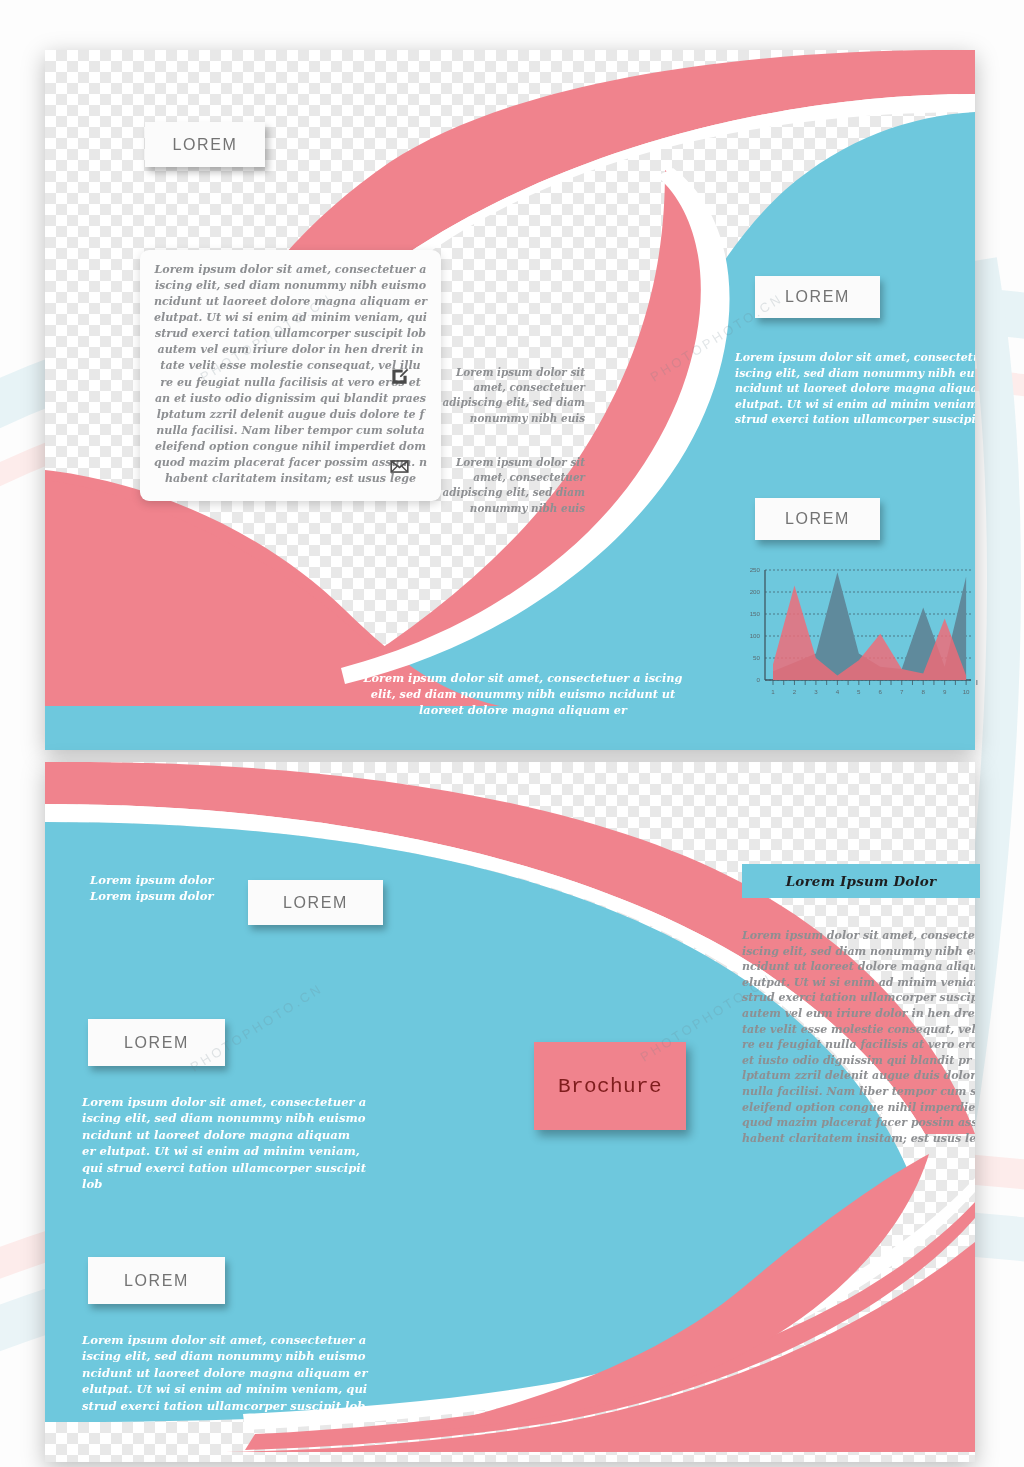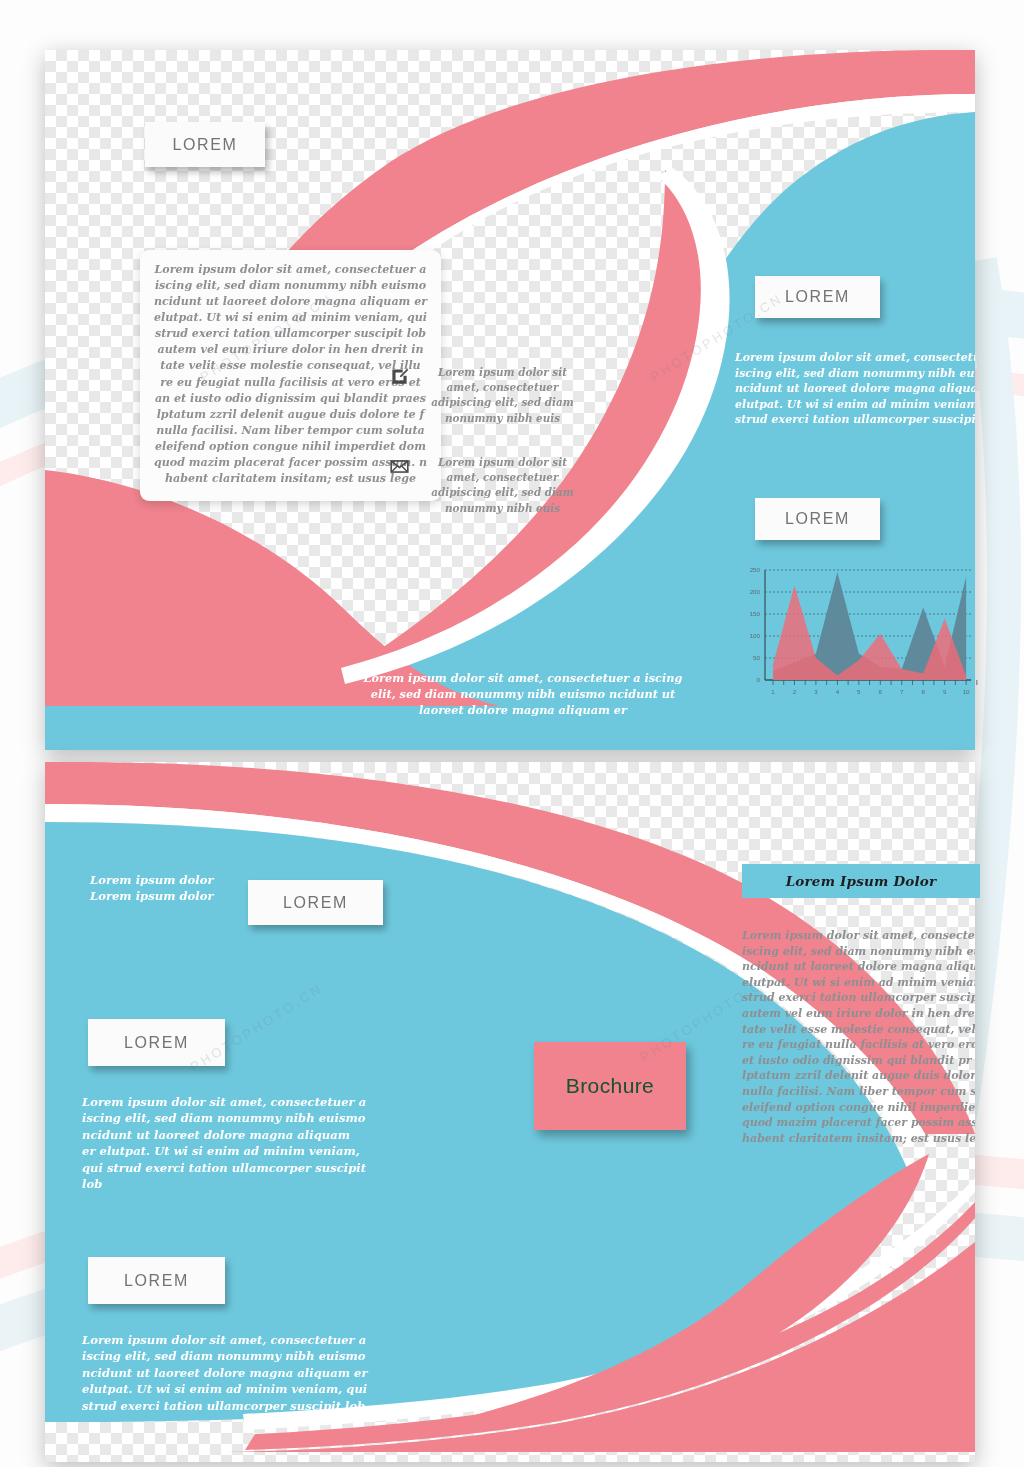--- a/index.html
+++ b/index.html
@@ -51,21 +51,21 @@
     padding:12px 13px 14px 13px;
     box-shadow:0 3px 10px rgba(0,0,0,.17);
     z-index:5;
     font-size:11.1px;line-height:1.45;
     text-align:center;
   }
 
   
   .feat{position:absolute;display:flex;gap:11px;align-items:flex-start;z-index:6;}
   .feat .glyph{flex:0 0 auto;margin-top:2px;}
-  .feat .ftext{font-size:10.4px;line-height:1.46;text-align:center;}
+  .feat .ftext{font-size:10.4px;line-height:1.46;text-align:right;}
 
   
   #chart-wrap{position:absolute;left:735px;top:562px;width:245px;height:148px;z-index:6;}
   #chart-wrap svg{display:block;}
   .ytick,.xtick{font-family:"Liberation Sans",sans-serif;font-size:6.2px;fill:#5a6b72;}
 
   
   #banner{
     position:absolute;left:742px;top:864px;width:238px;height:34px;
     background:#6ec8dd;display:flex;align-items:center;justify-content:center;
@@ -75,21 +75,21 @@
     font-family:"DejaVu Serif",serif;font-weight:bold;font-style:italic;
     font-size:13.5px;color:#1d1d1f;letter-spacing:.2px;
   }
 
   
   #brochure{
     position:absolute;left:534px;top:1042px;width:152px;height:88px;
     background:#f0838d;display:flex;align-items:center;justify-content:center;
     box-shadow:4px 6px 9px rgba(0,0,0,.3);z-index:7;
   }
-  #brochure span{color:#14532d;font-size:21px;letter-spacing:.4px;}
+  #brochure span{color:#7f1d1d;font-size:21px;letter-spacing:.4px;font-family:Liberation Mono, monospace;}
 
   
   .wm{position:absolute;color:rgba(110,130,140,.20);font-size:13px;
       transform:rotate(-32deg);white-space:nowrap;pointer-events:none;z-index:9;
       font-family:"Liberation Sans",sans-serif;letter-spacing:3px;}
 </style>
 </head>
 <body>
 
 <div id="page-bg">

